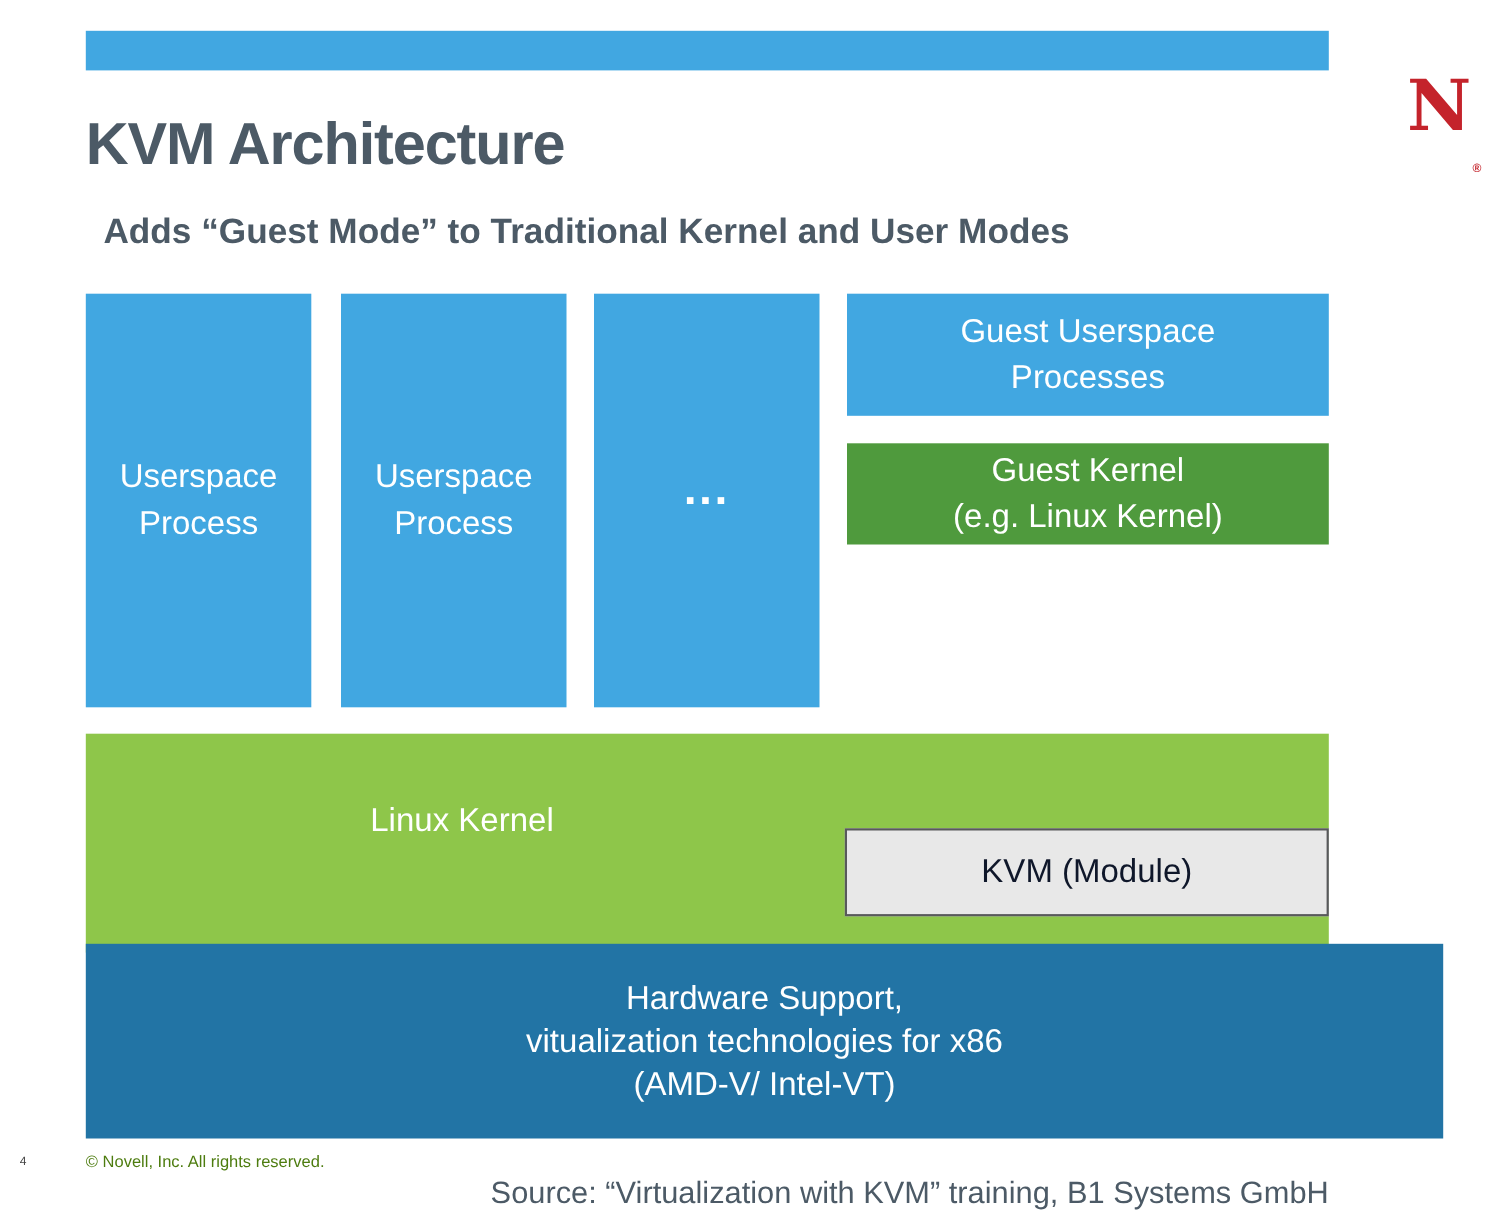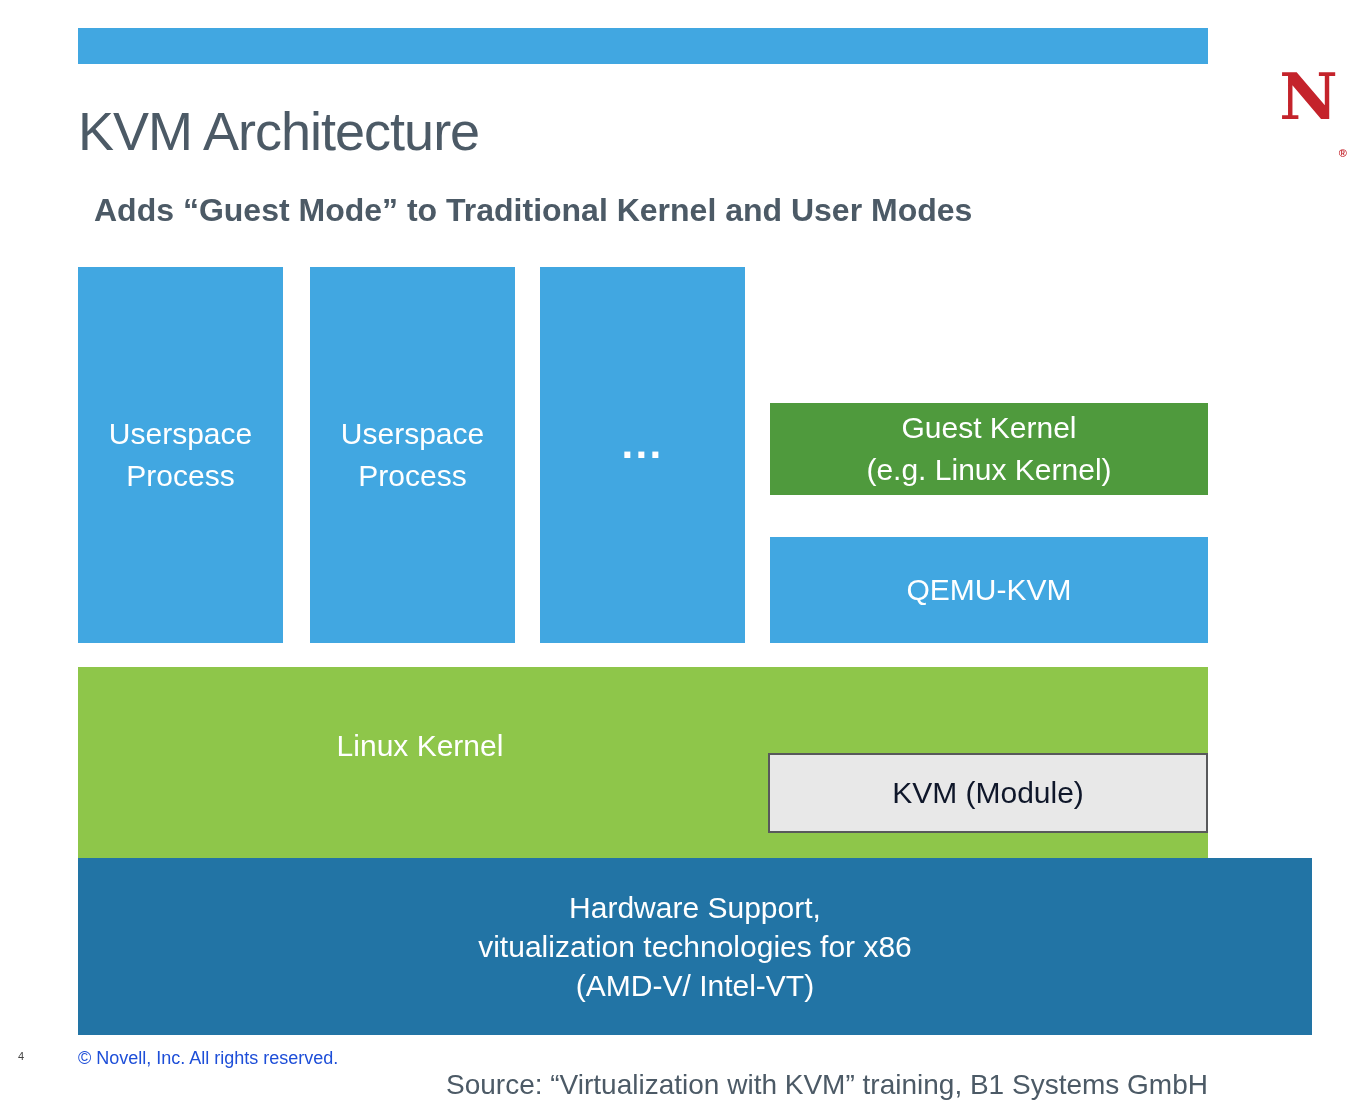--- a/index.html
+++ b/index.html
@@ -44,21 +44,21 @@
     font-family: "Liberation Sans", sans-serif;
     vertical-align: -38px;
     margin-left: 1px;
   }
   .title {
     position: absolute;
     left: 78px;
     top: 100px;
     margin: 0;
     font-size: 54px;
-    font-weight: normal;
+    font-weight: bold;
     color: #4c5a66;
     letter-spacing: -1px;
   }
   .subtitle {
     position: absolute;
     left: 78px;
     top: 176px;
     margin: 16px;
     font-size: 32px;
     font-weight: bold;
@@ -124,22 +124,22 @@
     position: absolute;
     left: 18px;
     top: 1050px;
     font-size: 11px;
     color: #444444;
   }
   .copyright {
     position: absolute;
     left: 78px;
     top: 1048px;
-    font-size: 18px;
-    color: #1d4ed8;
+    font-size: 15px;
+    color: #4d7c0f;
   }
   .source {
     position: absolute;
     right: 158px;
     top: 1069px;
     font-size: 28px;
     color: #4c5a66;
   }
 </style>
 </head>
@@ -155,25 +155,26 @@
   <h2 class="subtitle">Adds “Guest Mode” to Traditional Kernel and User Modes</h2>
 
   <div class="box blue col1">Userspace
 Process</div>
 
   <div class="box blue col2">Userspace
 Process</div>
 
   <div class="box blue col3">···</div>
 
+  <div class="box blue guest-userspace">Guest Userspace
+Processes</div>
 
   <div class="box dgreen guest-kernel">Guest Kernel
 (e.g. Linux Kernel)</div>
 
-  <div class="box blue qemu-kvm">QEMU-KVM</div>
 
   <div class="linux-kernel">
     <div class="linux-kernel-label">Linux Kernel</div>
     <div class="kvm-module">KVM (Module)</div>
   </div>
 
   <div class="box steel hardware">Hardware Support,
 vitualization technologies for x86
 (AMD-V/ Intel-VT)</div>
 

